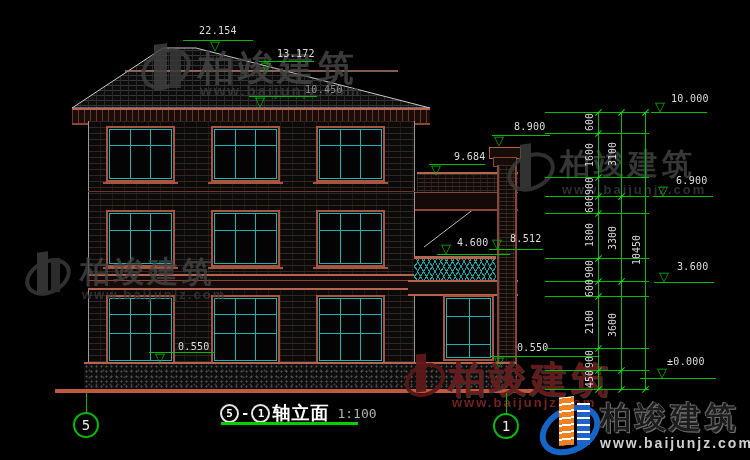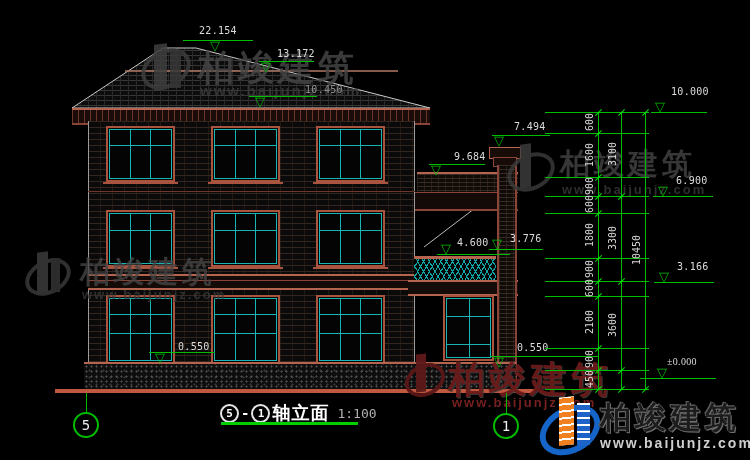--- a/index.html
+++ b/index.html
@@ -217,57 +217,57 @@
   <span class="tri" style="left:210px;top:40px;">▽</span>
 
   <span class="lvltxt" style="left:277px;top:48px;">13.172</span>
   <div class="gline" style="left:259px;top:61px;width:55px;"></div>
   <span class="tri" style="left:261px;top:61px;">▽</span>
 
   <span class="lvltxt" style="left:281px;top:84px;color:#909090;margin-left:24px;">10.450</span>
   <div class="gline" style="left:249px;top:96px;width:68px;"></div>
   <span class="tri" style="left:255px;top:96px;">▽</span>
 
-  <span class="lvltxt" style="left:514px;top:121px;">7.494</span>
+  <span class="lvltxt" style="left:514px;top:121px;">8.900</span>
   <div class="gline" style="left:492px;top:135px;width:58px;"></div>
   <span class="tri" style="left:494px;top:135px;">▽</span>
 
   <span class="lvltxt" style="left:454px;top:151px;">9.684</span>
   <div class="gline" style="left:429px;top:164px;width:56px;"></div>
   <span class="tri" style="left:431px;top:164px;">▽</span>
 
   <span class="lvltxt" style="left:457px;top:237px;">4.600</span>
   <div class="gline" style="left:437px;top:254px;width:73px;"></div>
   <span class="tri" style="left:441px;top:243px;">▽</span>
 
-  <span class="lvltxt" style="left:510px;top:233px;">3.776</span>
+  <span class="lvltxt" style="left:510px;top:233px;">8.512</span>
   <div class="gline" style="left:489px;top:249px;width:54px;"></div>
   <span class="tri" style="left:492px;top:238px;">▽</span>
 
   <span class="lvltxt" style="left:178px;top:341px;">0.550</span>
   <div class="gline" style="left:149px;top:352px;width:66px;"></div>
   <span class="tri" style="left:155px;top:352px;">▽</span>
 
   <span class="lvltxt" style="left:517px;top:342px;">0.550</span>
   <div class="gline" style="left:491px;top:356px;width:107px;"></div>
   <span class="tri" style="left:494px;top:356px;">▽</span>
 
-  <span class="lvltxt" style="left:671px;top:86px;">10.000</span>
+  <span class="lvltxt" style="left:671px;top:93px;">10.000</span>
   <div class="gline" style="left:651px;top:112px;width:56px;"></div>
   <span class="tri" style="left:655px;top:101px;">▽</span>
 
   <span class="lvltxt" style="left:676px;top:175px;">6.900</span>
   <div class="gline" style="left:653px;top:196px;width:60px;"></div>
   <span class="tri" style="left:658px;top:185px;">▽</span>
 
-  <span class="lvltxt" style="left:677px;top:261px;">3.166</span>
+  <span class="lvltxt" style="left:677px;top:261px;">3.600</span>
   <div class="gline" style="left:654px;top:282px;width:60px;"></div>
   <span class="tri" style="left:659px;top:271px;">▽</span>
 
-  <span class="lvltxt" style="left:667px;top:356px;font-family:Liberation Serif, serif;">±0.000</span>
+  <span class="lvltxt" style="left:667px;top:356px;">±0.000</span>
   <div class="gline" style="left:640px;top:378px;width:76px;"></div>
   <span class="tri" style="left:657px;top:367px;">▽</span>
 
   <div class="gline" style="left:545px;top:112px;width:104px;"></div>
   <div class="gline" style="left:545px;top:133px;width:104px;"></div>
   <div class="gline" style="left:545px;top:177px;width:104px;"></div>
   <div class="gline" style="left:545px;top:196px;width:104px;"></div>
   <div class="gline" style="left:545px;top:213px;width:104px;"></div>
   <div class="gline" style="left:545px;top:258px;width:104px;"></div>
   <div class="gline" style="left:545px;top:281px;width:104px;"></div>

